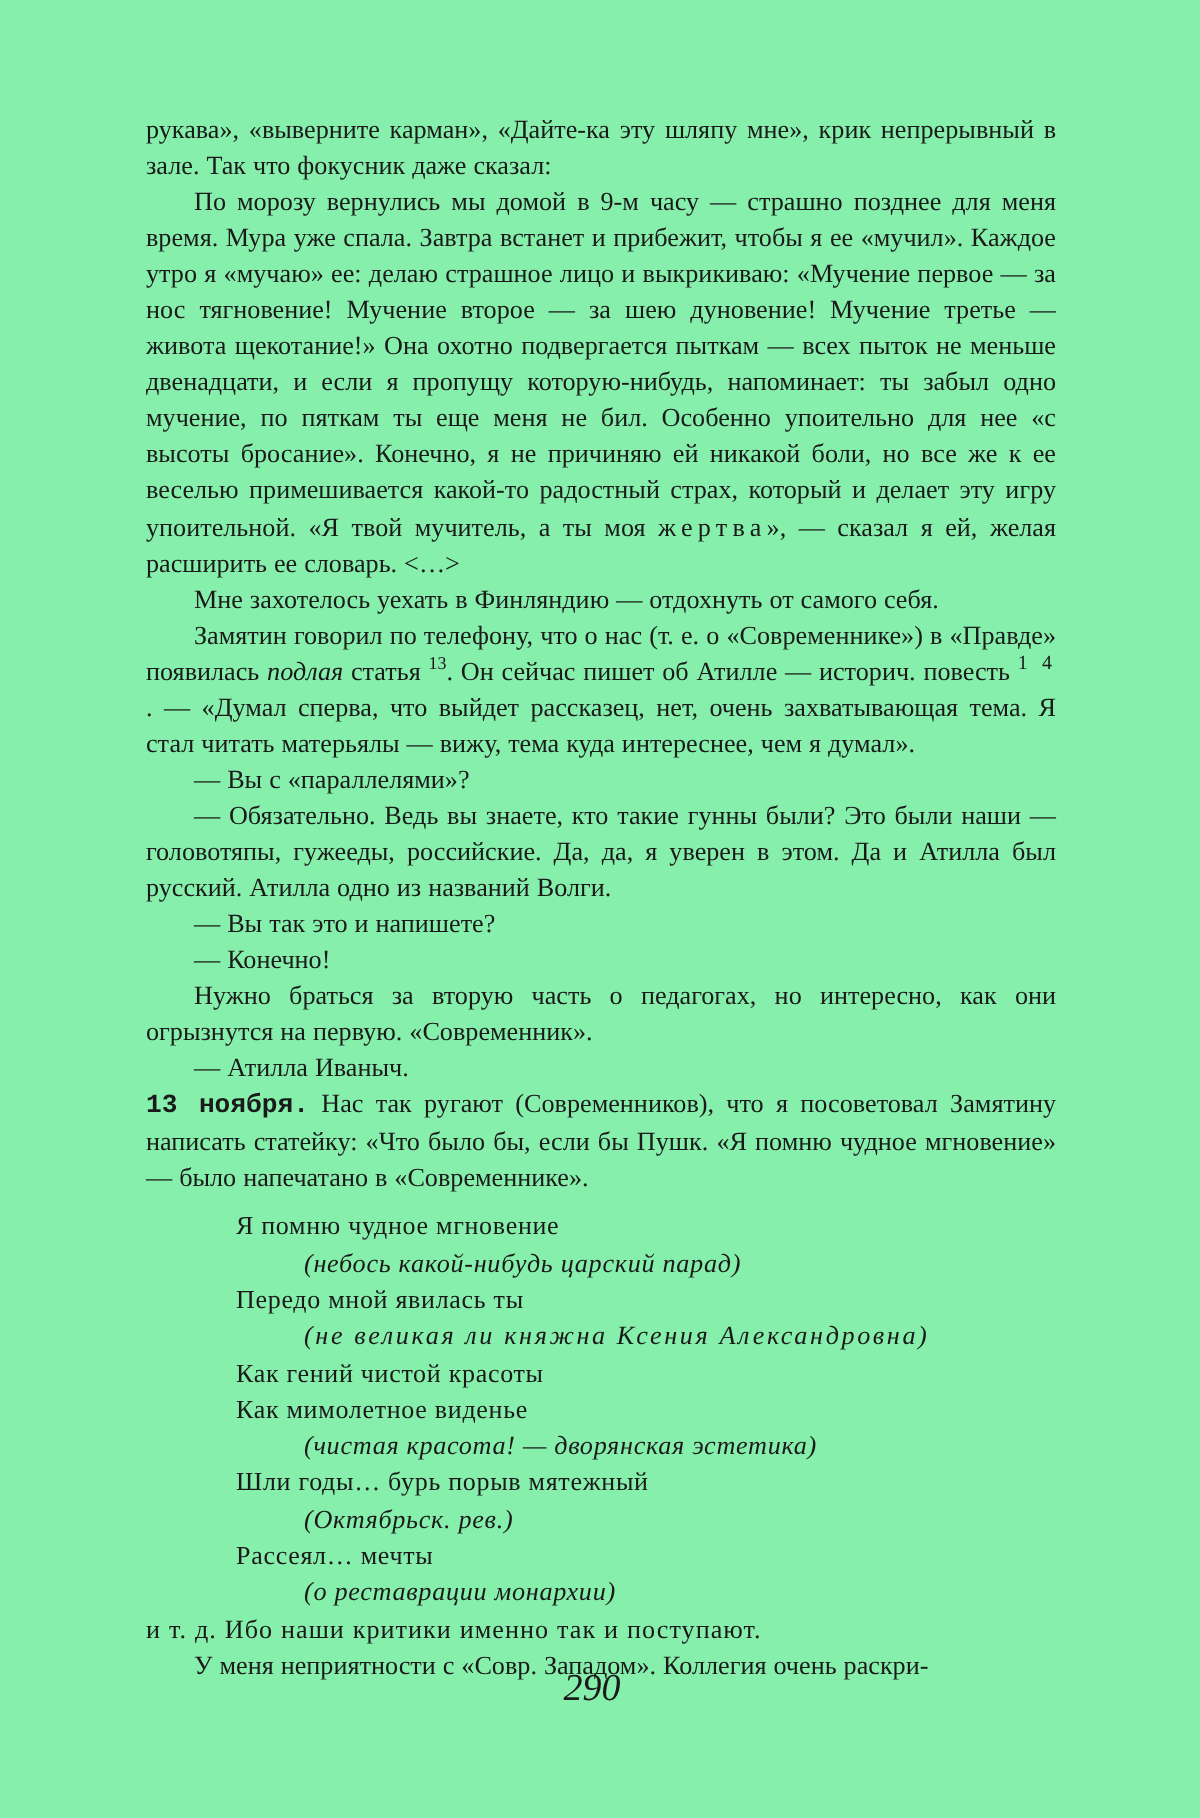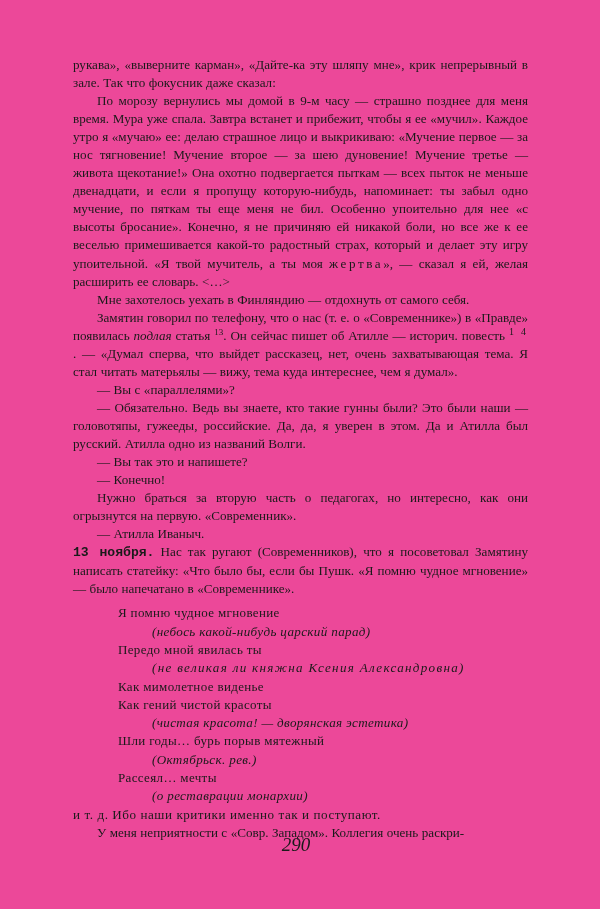--- a/index.html
+++ b/index.html
@@ -14,21 +14,21 @@
     font-family: "Liberation Serif", "DejaVu Serif", serif;
     color: #1a1a1a;
     overflow: hidden;
   }
 
   .page {
     position: absolute;
     left: 0; top: 0;
     width: 600px;
     height: 909px;
-    background: #ec4899;
+    background: #86efac;
   }
 
   .text-block {
     position: absolute;
     left: 73px;
     top: 56px;
     width: 455px;
   }
 
   p.para {
@@ -129,22 +129,22 @@
         <p class="para"><span>Нужно браться за вторую часть о педагогах, но интересно, как они огрызнутся на первую. «Современник».</span></p>
         <p class="para"><span>— Атилла Иваныч.</span></p>
         <p class="para no-indent gap-before"><b>13 ноября.</b><span> Нас так ругают (Современников), что я посоветовал Замятину написать статейку: «Что было бы, если бы Пушк. «Я помню чудное мгновение» — было напечатано в «Современнике».</span></p>
       </div>
 
     <div id="poem-container" class="poem">
         <div class="pline">Я помню чудное мгновение</div>
         <div class="gloss">(небось какой-нибудь царский парад)</div>
         <div class="pline">Передо мной явилась ты</div>
         <div class="gloss wide">(не великая ли княжна Ксения Александровна)</div>
+        <div class="pline">Как гений чистой красоты</div>
         <div class="pline">Как мимолетное виденье</div>
-        <div class="pline">Как гений чистой красоты</div>
         <div class="gloss">(чистая красота! — дворянская эстетика)</div>
         <div class="pline">Шли годы… бурь порыв мятежный</div>
         <div class="gloss">(Октябрьск. рев.)</div>
         <div class="pline">Рассеял… мечты</div>
         <div class="gloss">(о реставрации монархии)</div>
       </div>
 
     <div id="closing-container">
         <p class="para no-indent after-poem"><span>и т. д. Ибо наши критики именно так и поступают.</span></p>
         <p class="para"><span>У меня неприятности с «Совр. Западом». Коллегия очень раскри-</span></p>

